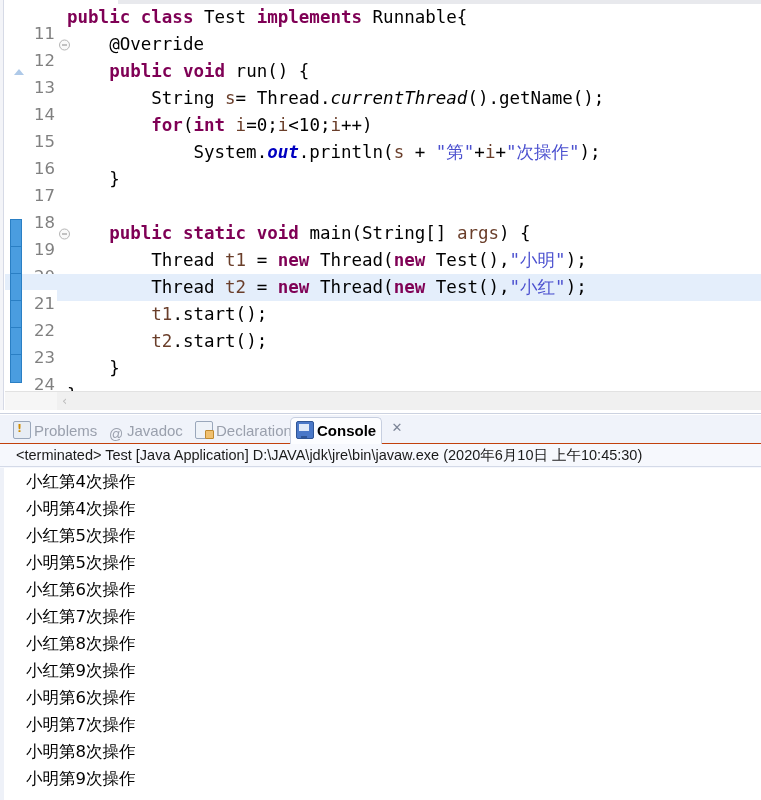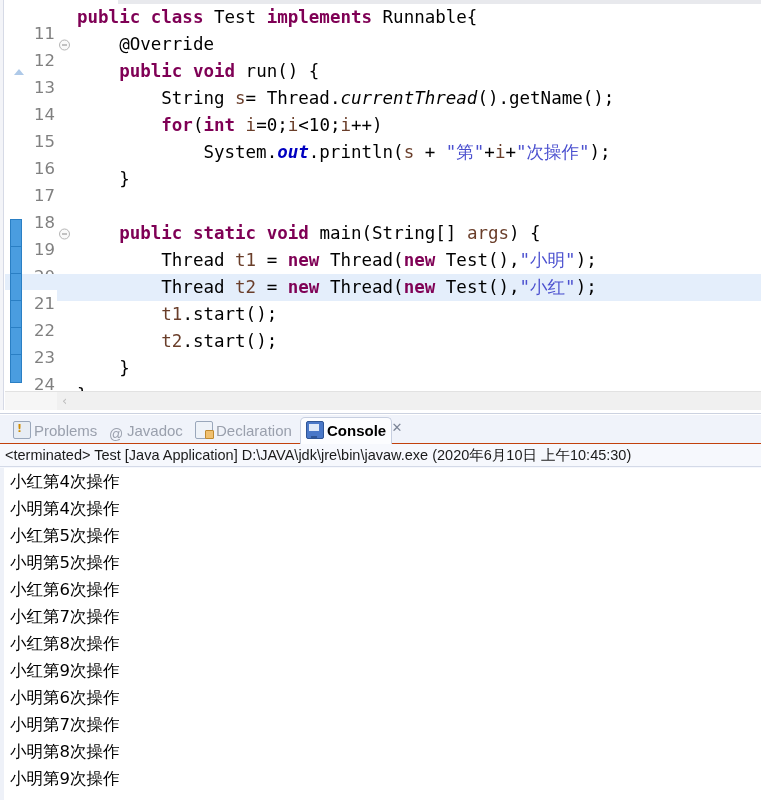--- a/index.html
+++ b/index.html
@@ -100,21 +100,21 @@
   .changebar {
     position: absolute;
     left: 5px;
     width: 12px;
     background: #4a9de0;
     border: 1px solid #2a7fc4;
     box-sizing: border-box;
   }
   .code-text {
     position: absolute;
-    left: 72px; top: 0;
+    left: 62px; top: 0;
     white-space: pre;
     text-align: center;
   }
   .kw      { color: #7f0055; font-weight: bold; }
   .plain   { color: #000000; }
   .str     { color: #4b50cf; }
   .fieldst { color: #0000c0; font-style: italic; font-weight: bold; }
   .ital    { color: #000000; font-style: italic; }
   .localv  { color: #6a3e2a; }
 
@@ -264,33 +264,34 @@
   .console-header {
     position: absolute;
     left: 0; top: 29px;
     width: 761px; height: 23px;
     line-height: 23px;
     font-size: 14.5px;
     color: #1a1a1a;
     background: #f6f8fd;
     border-bottom: 1px solid #d4dae8;
     box-sizing: border-box;
-    padding-left: 5px;
+    padding-left: 16px;
     white-space: nowrap;
     overflow: hidden;
   }
   .console-body {
     position: absolute;
     left: 0; top: 53px;
     width: 761px;
     height: 332px;
     background: #ffffff;
     border-left: 4px solid #eef1f8;
     box-sizing: border-box;
     overflow: hidden;
+    padding-left: 16px;
   }
   .console-line {
     height: 27px;
     line-height: 27px;
     font-size: 16.5px;
     color: #000000;
     padding-left: 6px;
     white-space: pre;
     font-family: "DejaVu Sans", "Liberation Sans", sans-serif;
   }
@@ -325,21 +326,21 @@
     <div class="h-scroll-arrow">‹</div>
   </div>
   <div class="editor-bottom-edge"></div>
 </div>
 
 <div class="console-panel">
   <div class="console-tabstrip" id="console-tabstrip">
       <div class="tab" style="left: 8px;"><span class="tabicon ic-problems"></span><span>Problems</span></div>
       <div class="tab" style="left: 103px;"><span class="tabicon ic-javadoc">@</span><span>Javadoc</span></div>
       <div class="tab" style="left: 190px; text-align: center;"><span class="tabicon ic-declaration"></span><span>Declaration</span></div>
-      <div class="tab active" style="left: 300px;"><span class="tabicon ic-console"></span><span>Console</span></div>
+      <div class="tab active" style="left: 290px;"><span class="tabicon ic-console"></span><span>Console</span></div>
       <div class="tab-close" style="left: 390px;">✕</div>
     </div>
 
   <div class="console-header">&lt;terminated&gt; Test [Java Application] D:\JAVA\jdk\jre\bin\javaw.exe (2020年6月10日 上午10:45:30)</div>
 
   <div class="console-body" id="console-body">
       <div class="console-line">小红第4次操作</div>
       <div class="console-line">小明第4次操作</div>
       <div class="console-line">小红第5次操作</div>
       <div class="console-line">小明第5次操作</div>

